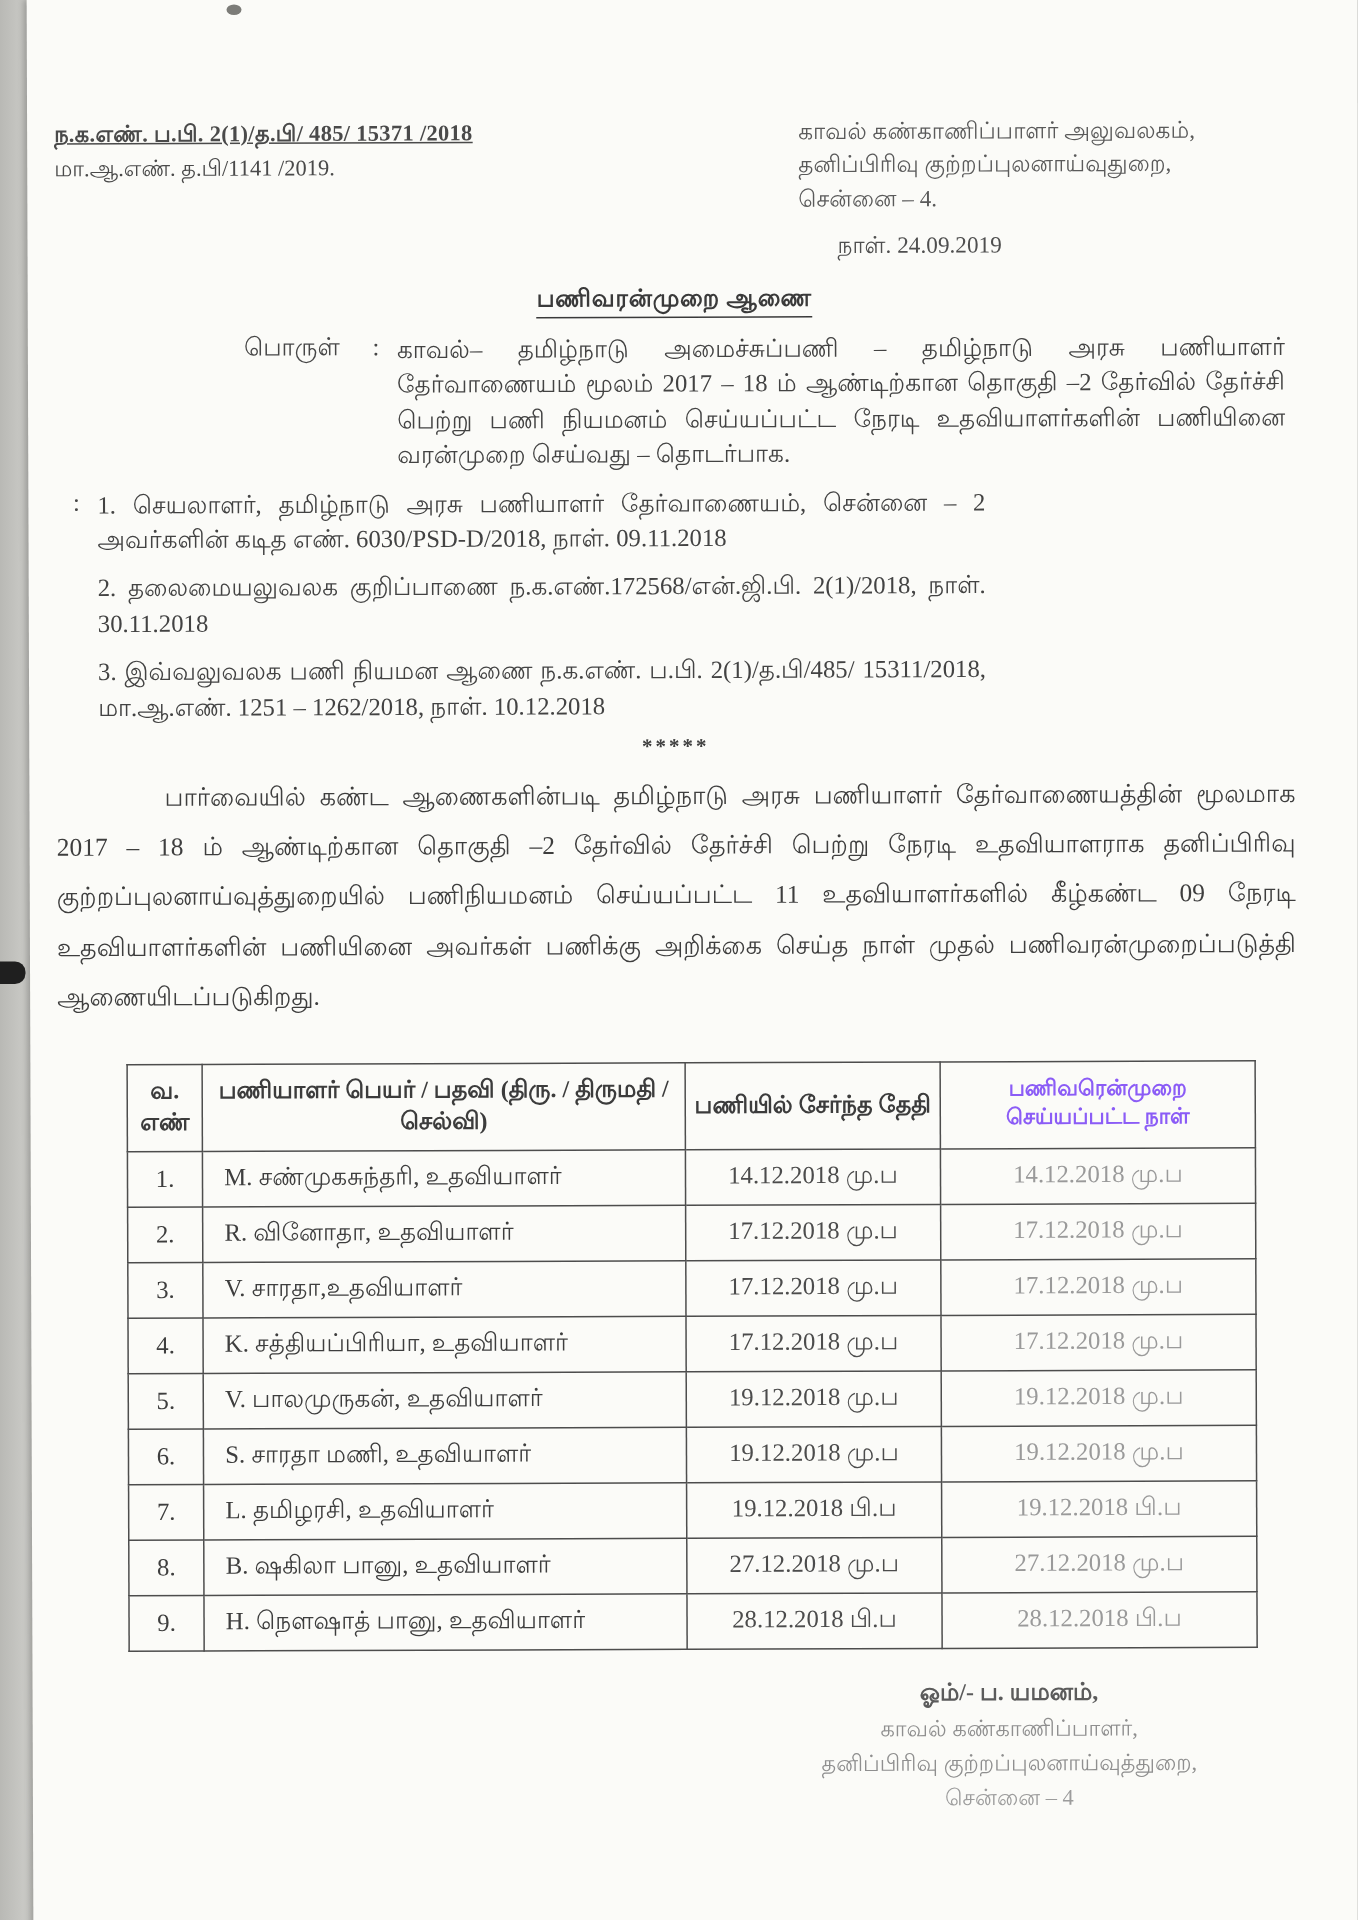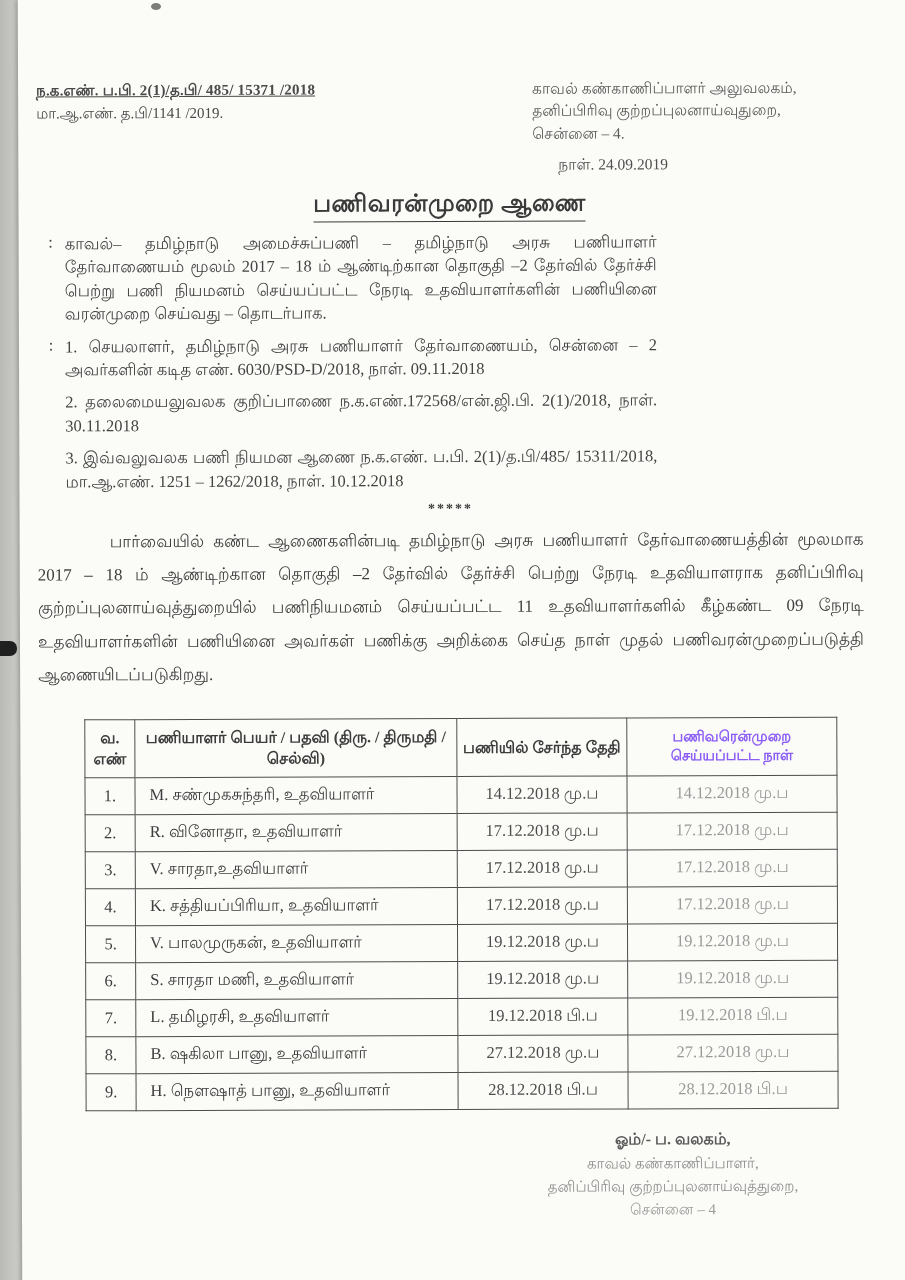--- a/index.html
+++ b/index.html
@@ -36,21 +36,21 @@
   .top-row { display: flex; align-items: flex-start; }
   .ref-block { width: 360px; font-size: 15px; color: #4a4a4a; line-height: 1.55; }
   .ref-underline { text-decoration: underline; font-weight: 600; letter-spacing: 0.2px; }
   .office-block { margin-left: auto; width: 330px; font-size: 15.5px; color: #5a5a5a; line-height: 1.45; }
   .office-block .date-line { margin-top: 9px; padding-left: 26px; color: #4f4f4f; }
 
   
   .title-wrap { text-align: center; margin-top: 13px; }
   .doc-title {
     display: inline-block;
-    font-size: 24px;
+    font-size: 16px;
     font-weight: 700;
     color: #3a3a3a;
     letter-spacing: 0.5px;
     border-bottom: 1.6px solid #3a3a3a;
     padding-bottom: 1px;
   }
 
   
   .field-row { display: flex; margin-top: 9px; }
   .field-label { flex: none; margin-left: 126px; width: 74px; font-size: 16.5px; color: #474747; }
@@ -145,20 +145,21 @@
           <div>சென்னை – 4.</div>
           <div class="date-line">நாள். 24.09.2019</div>
         </div>
       </div>
 
       <div class="title-wrap">
         <span class="doc-title">பணிவரன்முறை ஆணை</span>
       </div>
 
       <div class="field-row">
+        <div class="field-label">பொருள்</div>
         <div class="field-colon">:</div>
         <div class="field-body">காவல்– தமிழ்நாடு அமைச்சுப்பணி – தமிழ்நாடு அரசு பணியாளர் தேர்வாணையம் மூலம் 2017 – 18 ம் ஆண்டிற்கான தொகுதி –2 தேர்வில் தேர்ச்சி பெற்று பணி நியமனம் செய்யப்பட்ட நேரடி உதவியாளர்களின் பணியினை வரன்முறை செய்வது – தொடர்பாக.</div>
       </div>
 
       <div class="field-row">
         <div class="field-colon">:</div>
         <div class="field-body">
           <div class="ref-item">1. செயலாளர், தமிழ்நாடு அரசு பணியாளர் தேர்வாணையம், சென்னை – 2 அவர்களின் கடித எண். 6030/PSD-D/2018, நாள். 09.11.2018</div>
           <div class="ref-item">2. தலைமையலுவலக குறிப்பாணை ந.க.எண்.172568/என்.ஜி.பி. 2(1)/2018, நாள். 30.11.2018</div>
           <div class="ref-item">3. இவ்வலுவலக பணி நியமன ஆணை ந.க.எண். ப.பி. 2(1)/த.பி/485/ 15311/2018, மா.ஆ.எண். 1251 – 1262/2018, நாள். 10.12.2018</div>
@@ -236,21 +237,21 @@
           <tr>
             <td class="cell-sno">9.</td>
             <td class="cell-name">H. நௌஷாத் பானு, உதவியாளர்</td>
             <td class="cell-join">28.12.2018 பி.ப</td>
             <td class="cell-reg">28.12.2018 பி.ப</td>
           </tr>
         </tbody>
       </table>
 
       <div class="signature">
-        <div class="sig-line-0">ஓம்/- ப. வலகம்,</div>
+        <div class="sig-line-0">ஓம்/- ப. யமனம்,</div>
         <div class="sig-line-1">காவல் கண்காணிப்பாளர்,</div>
         <div class="sig-line-2">தனிப்பிரிவு குற்றப்புலனாய்வுத்துறை,</div>
         <div class="sig-line-3">சென்னை – 4</div>
       </div>
 
     </div>
   </div>
   <div class="artifact-blob"></div>
   <div class="artifact-top"></div>
 </div>

